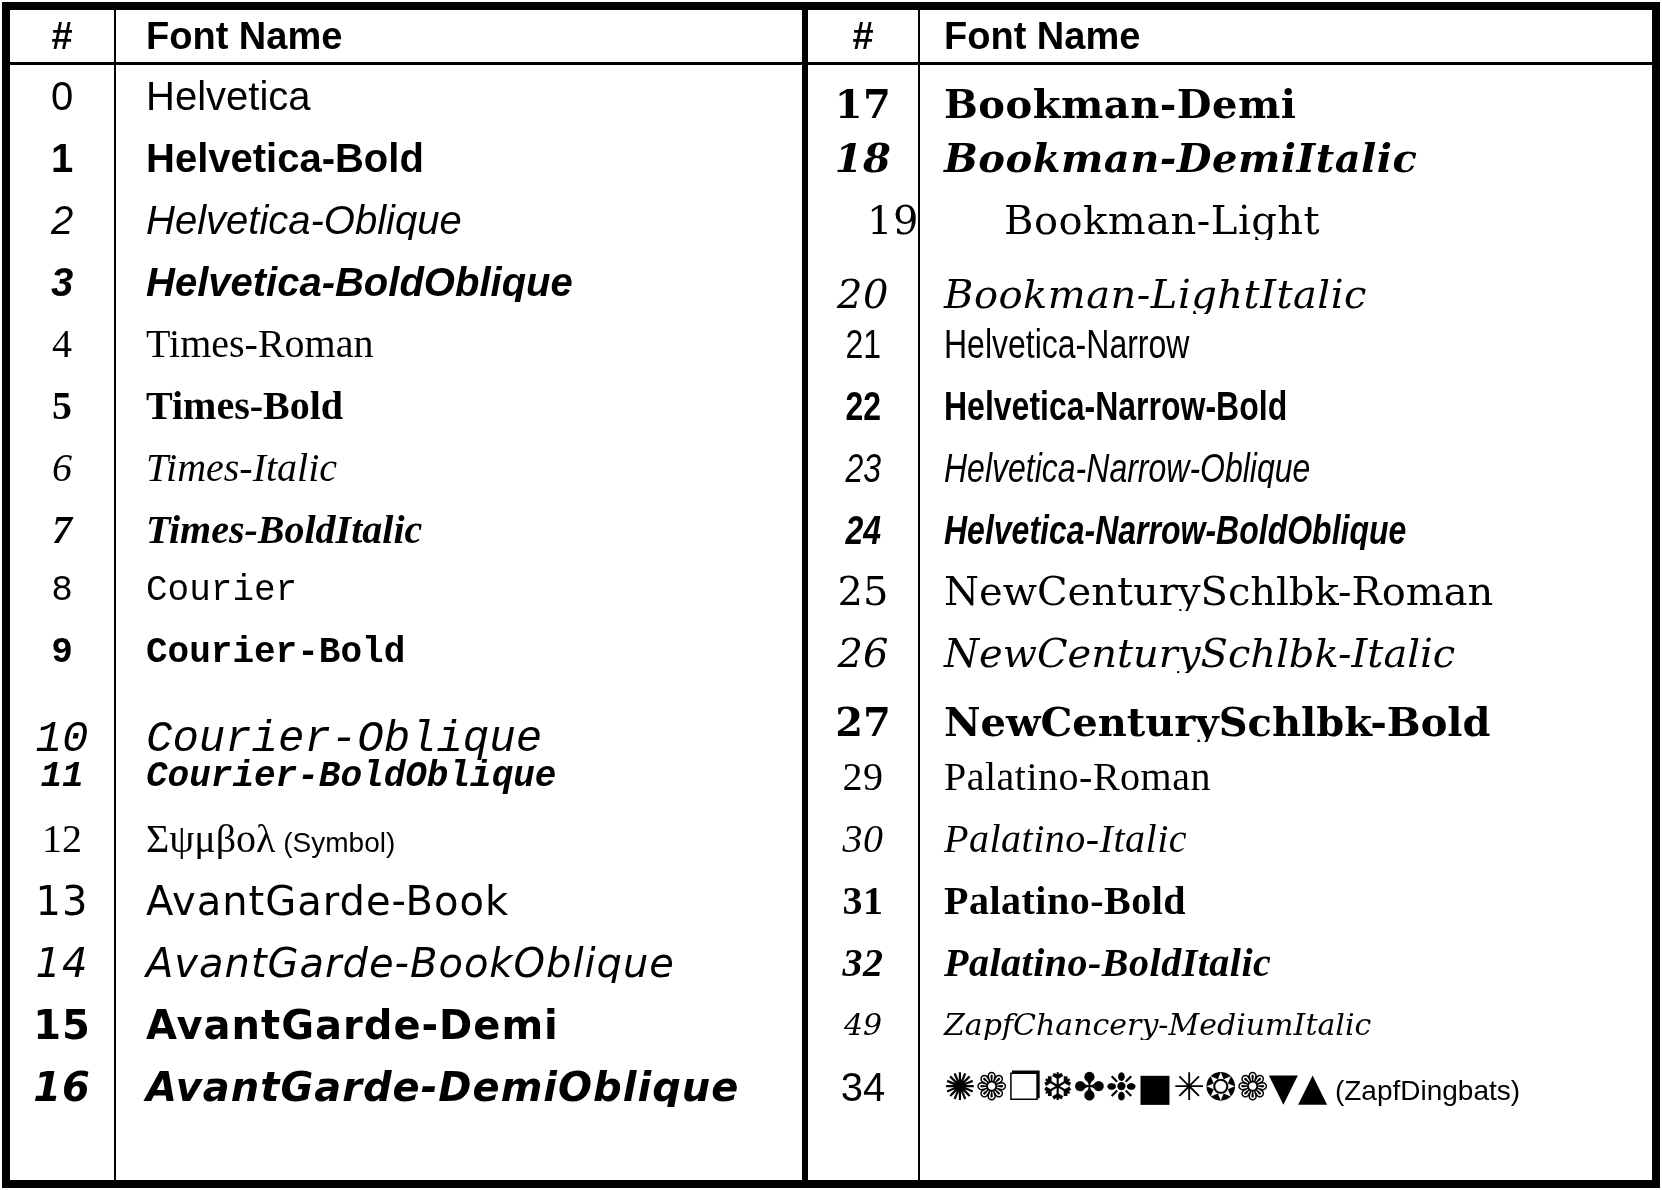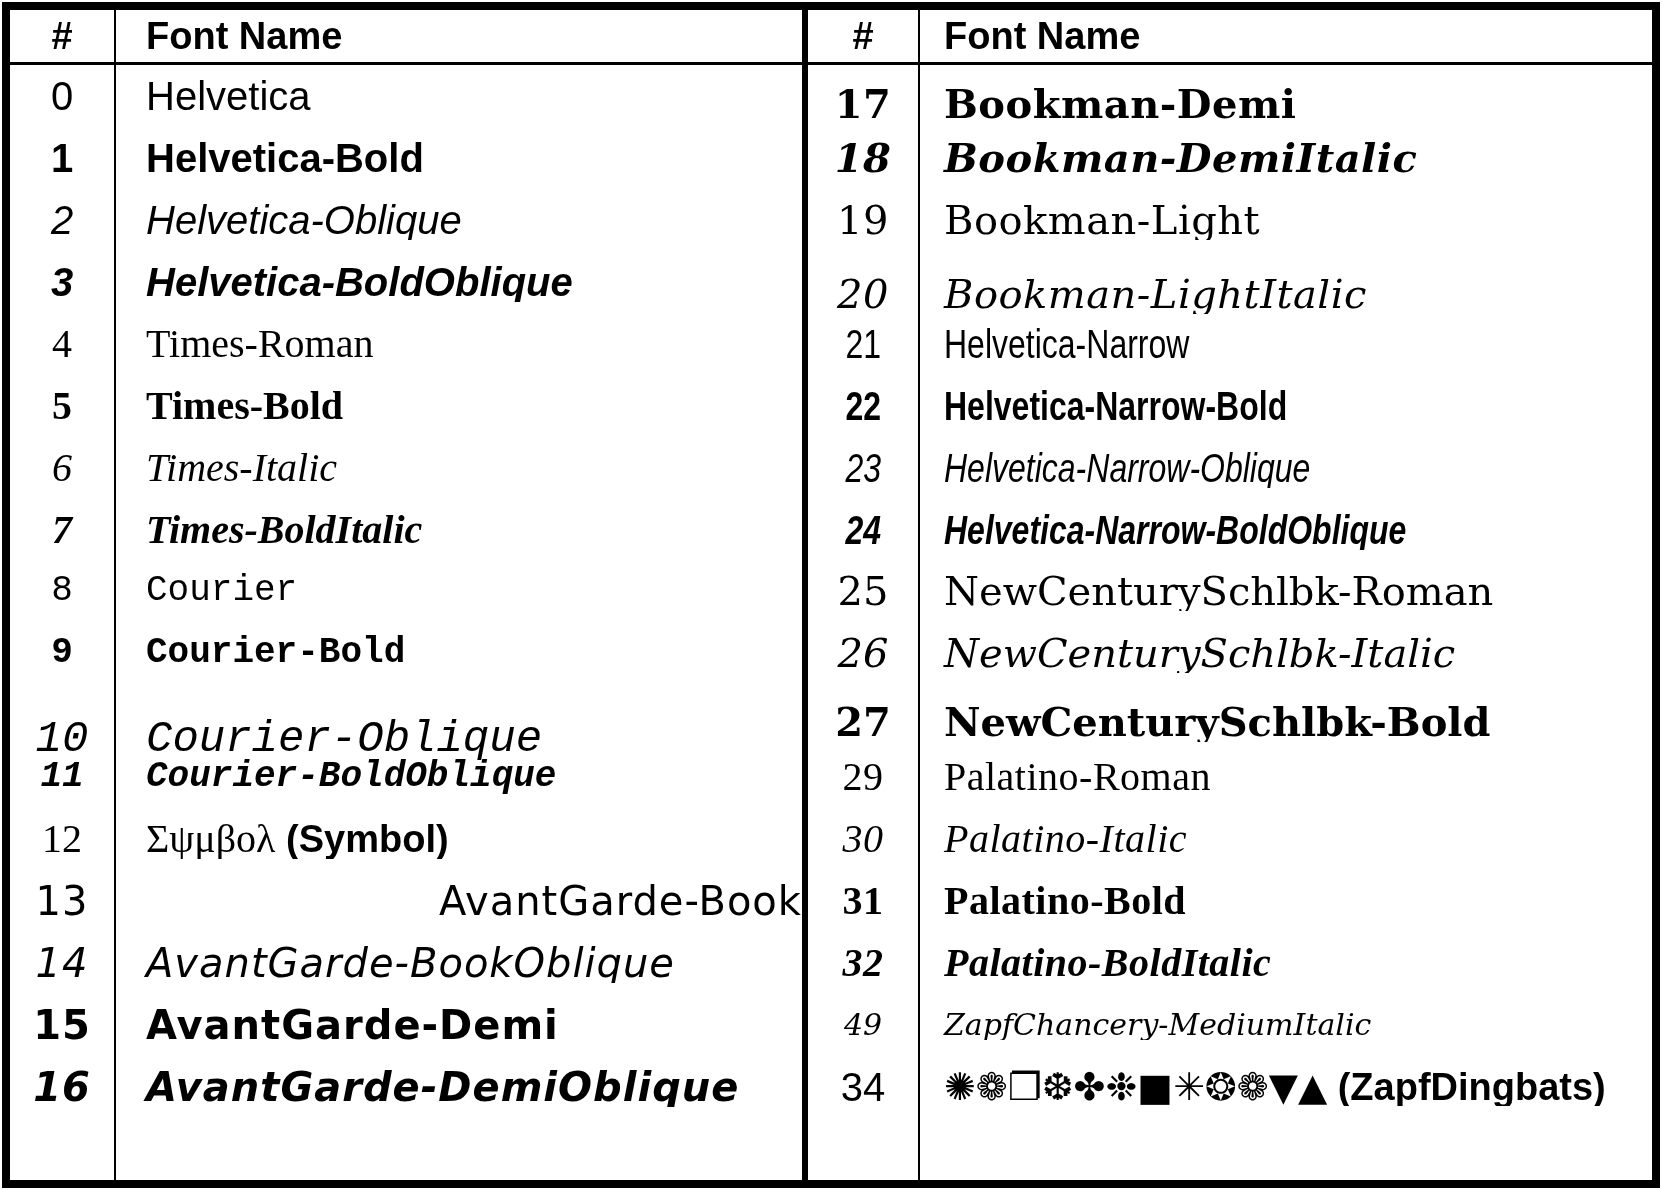--- a/index.html
+++ b/index.html
@@ -59,50 +59,50 @@
   .pane-left .name,.pane-left .hname{padding-left:32px;}
   .pane-right .name,.pane-right .hname{padding-left:26px;}
   .hnum{flex:none;display:flex;justify-content:center;}
 
   .txt{display:inline-block;}
   .name .txt{transform-origin:0 50%;}
   .num .txt{transform-origin:50% 50%;}
 
   .suffix{
     font-family:"Liberation Sans",sans-serif;
-    font-weight:bold;font-style:normal;
-    font-size:38px;letter-spacing:normal;
+    font-weight:normal;font-style:normal;
+    font-size:28px;letter-spacing:normal;
   }
 
   
   .s-helvetica{font-family:"Liberation Sans",sans-serif;}
   .s-helvetica-bold{font-family:"Liberation Sans",sans-serif;font-weight:bold;}
   .s-helvetica-oblique{font-family:"Liberation Sans",sans-serif;font-style:italic;}
   .s-helvetica-boldoblique{font-family:"Liberation Sans",sans-serif;font-weight:bold;font-style:italic;}
 
   .s-times-roman{font-family:"Liberation Serif",serif;}
   .s-times-bold{font-family:"Liberation Serif",serif;font-weight:bold;}
   .s-times-italic{font-family:"Liberation Serif",serif;font-style:italic;}
   .s-times-bolditalic{font-family:"Liberation Serif",serif;font-weight:bold;font-style:italic;}
 
   .s-courier{font-family:"Liberation Mono",monospace;font-size:36px;}
   .s-courier-bold{font-family:"Liberation Mono",monospace;font-weight:bold;font-size:36px;}
   .s-courier-oblique{font-family:"Liberation Mono",monospace;font-style:italic;font-size:44px;margin-top:48px;}
   .s-courier-boldoblique{font-family:"Liberation Mono",monospace;font-weight:bold;font-style:italic;font-size:36px;}
 
   .s-symbol{font-family:"Liberation Serif",serif;}
 
-  .s-avantgarde-book{font-family:"DejaVu Sans",sans-serif;letter-spacing:1px;text-align:right;}
+  .s-avantgarde-book{font-family:"DejaVu Sans",sans-serif;letter-spacing:1px;}
   .s-avantgarde-bookoblique{font-family:"DejaVu Sans",sans-serif;font-style:italic;letter-spacing:1px;}
   .s-avantgarde-demi{font-family:"DejaVu Sans",sans-serif;font-weight:bold;letter-spacing:1px;}
   .s-avantgarde-demioblique{font-family:"DejaVu Sans",sans-serif;font-weight:bold;font-style:italic;letter-spacing:1px;}
 
   .s-bookman-demi{font-family:"DejaVu Serif",serif;font-weight:bold;letter-spacing:0.5px;margin-top:16px;}
   .s-bookman-demiitalic{font-family:"DejaVu Serif",serif;font-weight:bold;font-style:italic;letter-spacing:0.5px;}
-  .s-bookman-light{font-family:"DejaVu Serif",serif;letter-spacing:0.5px;}
+  .s-bookman-light{font-family:"DejaVu Serif",serif;letter-spacing:0.5px;margin-left:30px;}
   .s-bookman-lightitalic{font-family:"DejaVu Serif",serif;font-style:italic;letter-spacing:0.5px;margin-top:24px;}
 
   .s-helvetica-narrow{font-family:"Liberation Sans",sans-serif;}
   .s-helvetica-narrow-bold{font-family:"Liberation Sans",sans-serif;font-weight:bold;}
   .s-helvetica-narrow-oblique{font-family:"Liberation Sans",sans-serif;font-style:italic;}
   .s-helvetica-narrow-boldoblique{font-family:"Liberation Sans",sans-serif;font-weight:bold;font-style:italic;}
   .s-helvetica-narrow .txt,
   .s-helvetica-narrow-bold .txt,
   .s-helvetica-narrow-oblique .txt,
   .s-helvetica-narrow-boldoblique .txt{transform:scaleX(0.8);}

